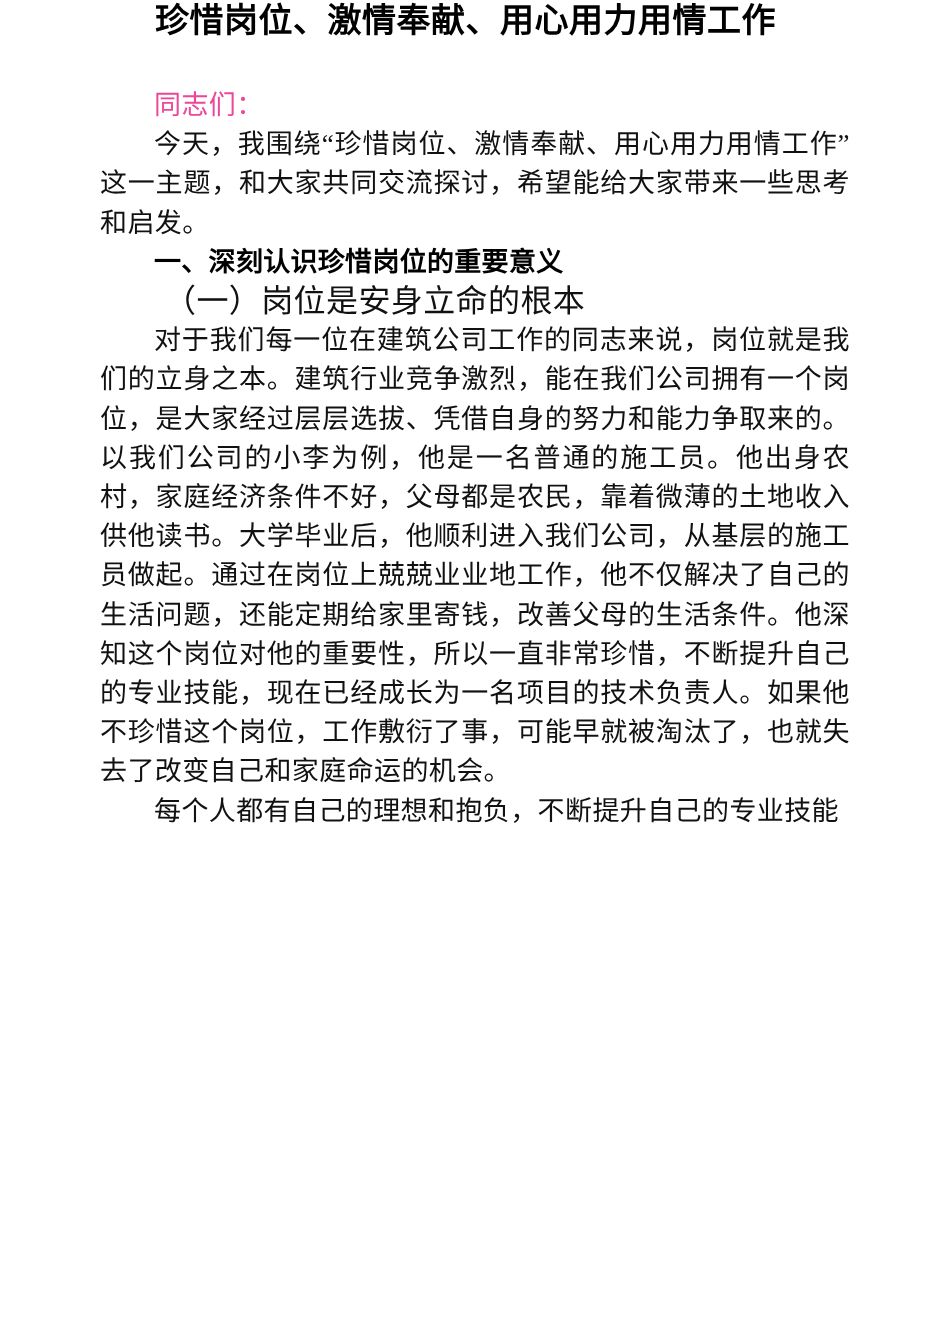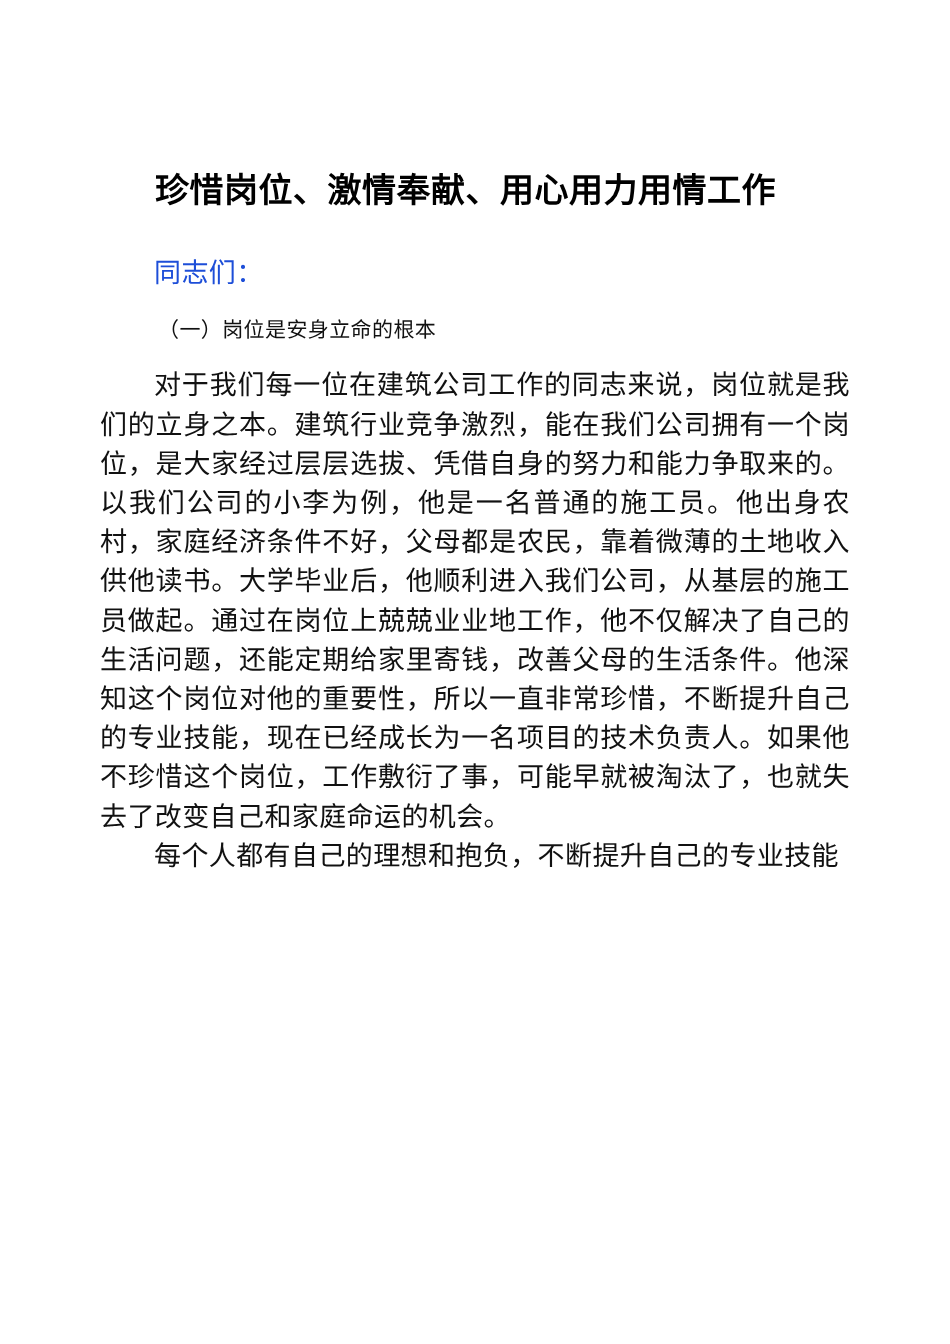--- a/index.html
+++ b/index.html
@@ -28,21 +28,20 @@
 
   
   .doc-title {
     font-family: "Liberation Sans", "DejaVu Sans", sans-serif;
     font-weight: bold;
     font-size: 34px;
     line-height: 40px;
     color: #000000;
     text-align: left;
     margin: 0;
-    padding-top: 170px;
     padding-left: 55px;
     letter-spacing: 0.5px;
     white-space: nowrap;
   }
 
   
   .body-block {
     margin-top: 46px;
   }
 
@@ -68,54 +67,56 @@
     color: #000000;
     margin: 0;
     text-indent: 2em;
     letter-spacing: 0.3px;
     white-space: nowrap;
   }
 
   
   p.h2-cn {
     font-family: "Liberation Serif", "DejaVu Serif", serif;
-    font-size: 21px;
+    font-size: 32px;
     line-height: 39.2px;
     color: #111111;
-    margin: 16px;
+    margin: 0;
     text-indent: 2em;
     letter-spacing: 0.4px;
     white-space: nowrap;
   }
 
   
   p.salutation {
-    font-family: Liberation Mono, monospace;
+    font-family: Liberation Serif, serif;
     font-size: 27px;
     line-height: 39.2px;
-    color: #1d4ed8;
+    color: #ec4899;
     margin: 0;
     text-indent: 2em;
     letter-spacing: 0.4px;
     white-space: nowrap;
   }
 </style>
 </head>
 <body>
 
 <div class="page">
   <div class="content">
 
     <h1 class="doc-title">珍惜岗位、激情奉献、用心用力用情工作</h1>
 
     <div class="body-block">
 
       <p class="salutation">同志们：</p>
 
+      <p class="para">今天，我围绕“珍惜岗位、激情奉献、用心用力用情工作”这一主题，和大家共同交流探讨，希望能给大家带来一些思考和启发。</p>
 
+      <p class="h1-cn">一、深刻认识珍惜岗位的重要意义</p>
 
       <p class="h2-cn">（一）岗位是安身立命的根本</p>
 
       <p class="para">对于我们每一位在建筑公司工作的同志来说，岗位就是我们的立身之本。建筑行业竞争激烈，能在我们公司拥有一个岗位，是大家经过层层选拔、凭借自身的努力和能力争取来的。以我们公司的小李为例，他是一名普通的施工员。他出身农村，家庭经济条件不好，父母都是农民，靠着微薄的土地收入供他读书。大学毕业后，他顺利进入我们公司，从基层的施工员做起。通过在岗位上兢兢业业地工作，他不仅解决了自己的生活问题，还能定期给家里寄钱，改善父母的生活条件。他深知这个岗位对他的重要性，所以一直非常珍惜，不断提升自己的专业技能，现在已经成长为一名项目的技术负责人。如果他不珍惜这个岗位，工作敷衍了事，可能早就被淘汰了，也就失去了改变自己和家庭命运的机会。</p>
 
 
       <p class="para">每个人都有自己的理想和抱负，不断提升自己的专业技能</p>
 
     </div>
   </div>

